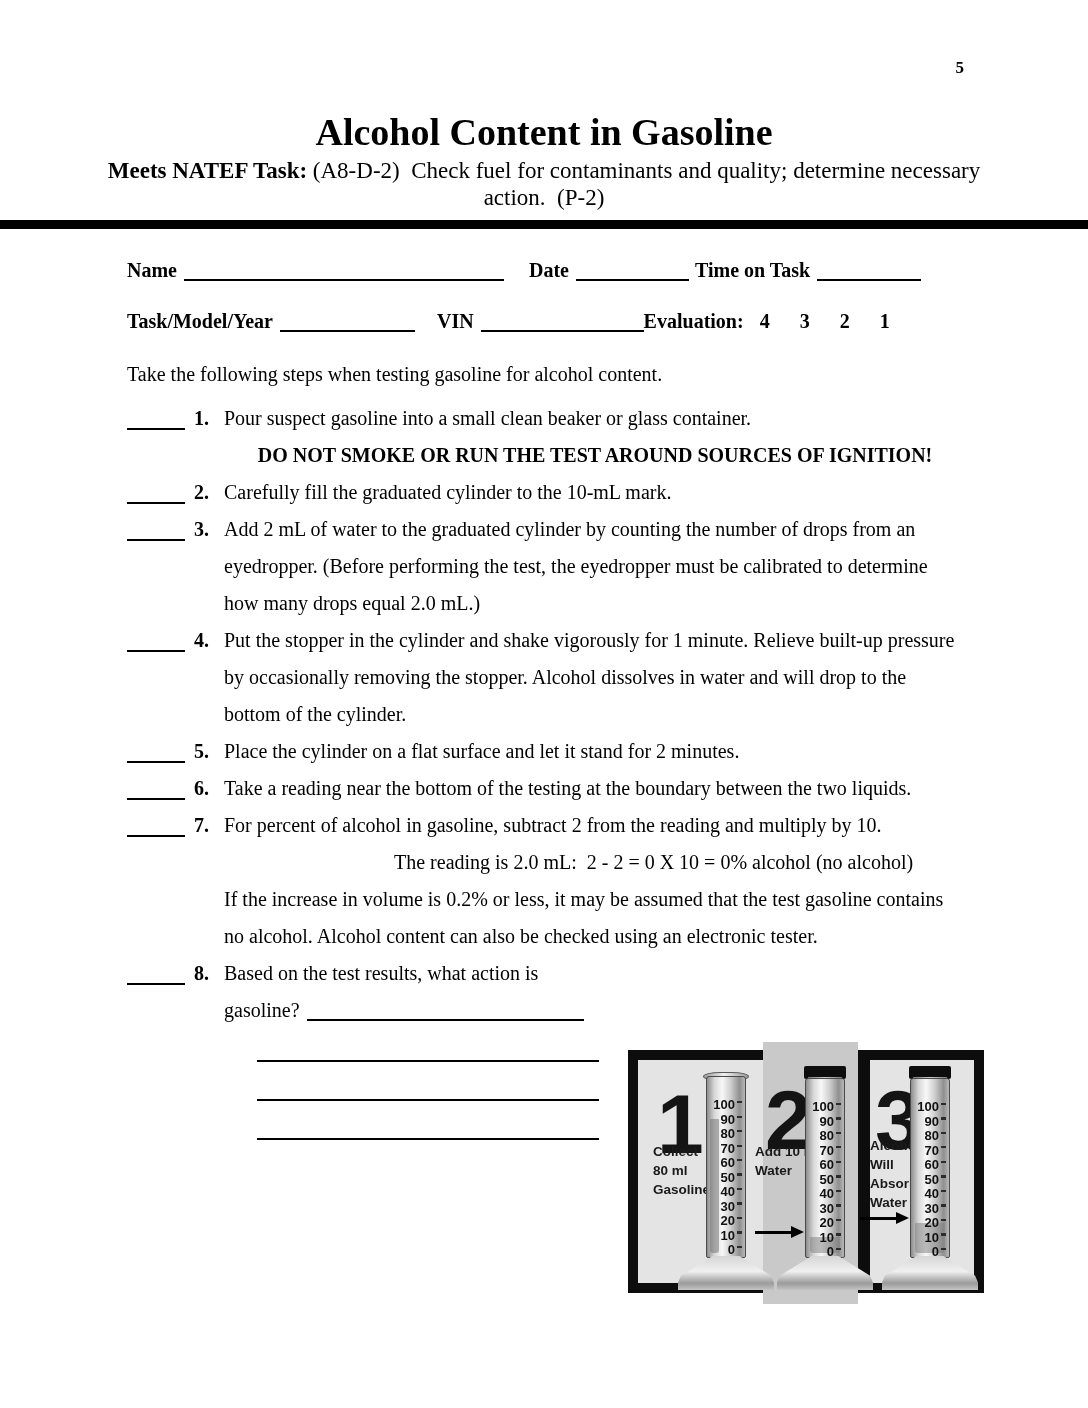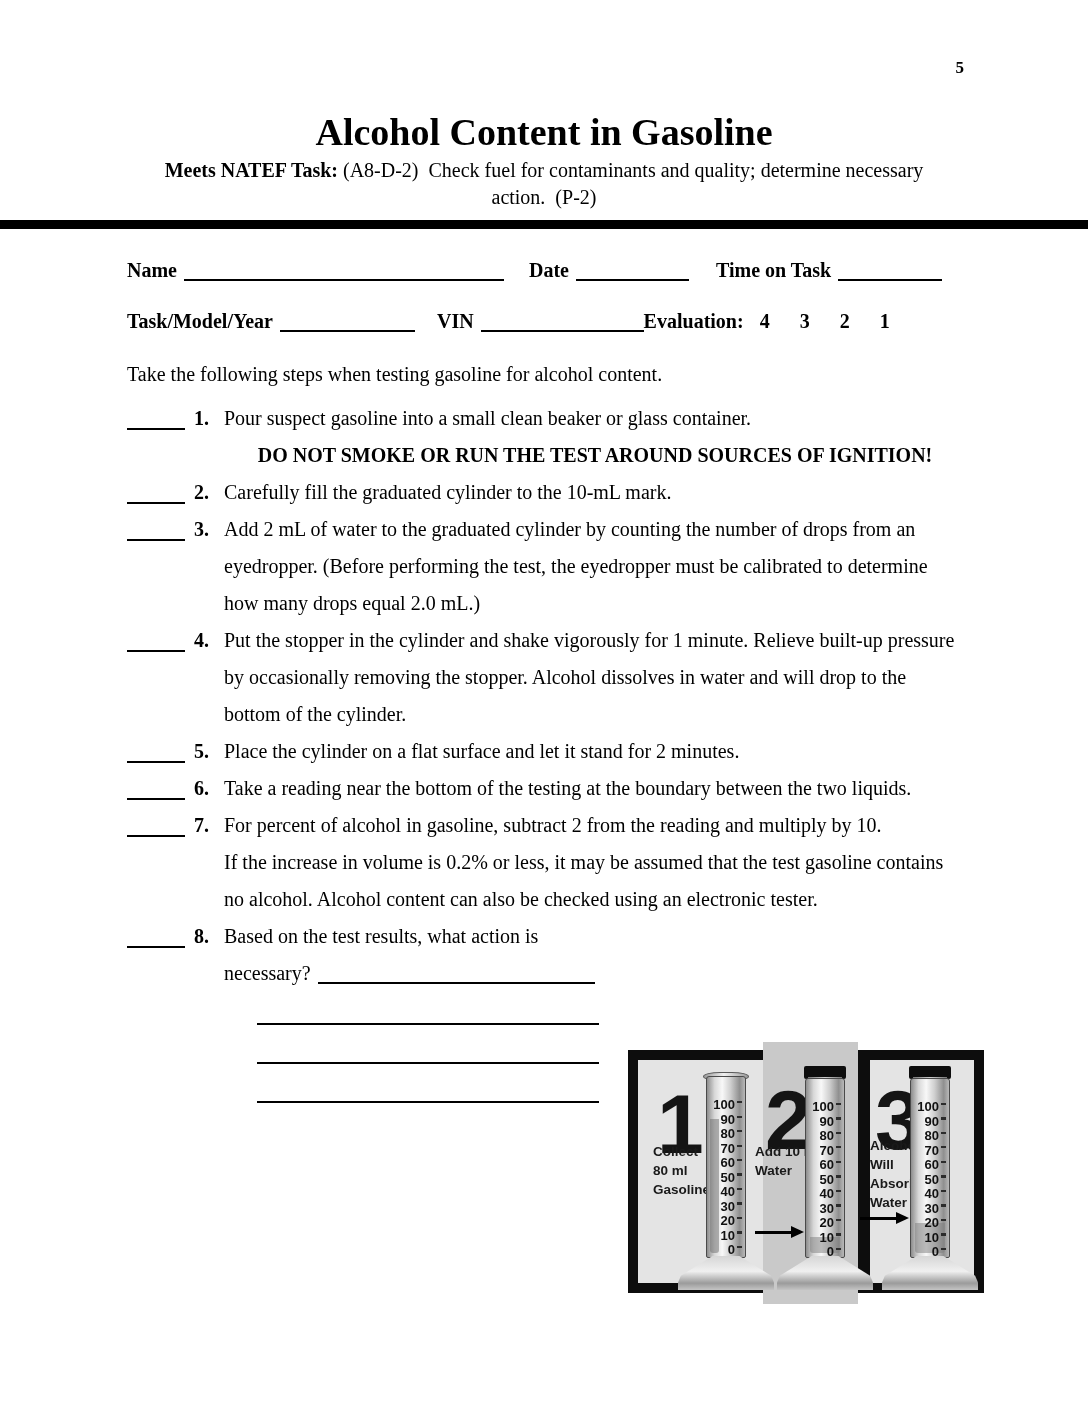--- a/index.html
+++ b/index.html
@@ -2,33 +2,33 @@
 <html><head>
 <meta charset="utf-8">
 <style>
   html,body{margin:0;padding:0;background:#ffffff;}
   body{width:1088px;height:1408px;position:relative;overflow:hidden;
        font-family:"Liberation Serif",serif;font-size:20px;color:#000;}
 
   .page-number{position:absolute;top:58px;right:124px;font-weight:bold;font-size:17px;}
 
   .title{margin:110px 0 0 0;text-align:center;font-size:38px;font-weight:bold;line-height:44px;}
-  .subtitle{text-align:center;font-size:20px;line-height:27px;margin-top:3px;}
+  .subtitle{text-align:center;font-size:23px;line-height:27px;margin-top:3px;}
   .subtitle .lbl{font-weight:bold;}
   .subtitle .rest{white-space:pre-wrap;}
   .rule{height:9px;background:#000;margin-top:9px;width:100%;}
 
   .form-area{margin:30px 122px 0 127px;}
   .form-row{white-space:nowrap;height:30px;}
   .form-row.second{margin-top:21px;}
   .flabel{font-weight:bold;}
   .fill{display:inline-block;border-bottom:2px solid #000;height:18px;vertical-align:-4px;margin-left:7px;}
   .w320{width:320px;} .w113{width:113px;} .w104{width:104px;}
   .w135{width:135px;} .w163{width:163px;} .w277{width:277px;}
-  .gap25{margin-left:25px;text-align:center;} .gap13{margin-left:27px;} .gap22{margin-left:22px;} .gap24{}
+  .gap25{margin-left:25px;text-align:center;} .gap13{margin-left:6px;} .gap22{margin-left:22px;} .gap24{}
   .eval-score{font-weight:bold;margin-left:30px;}
   .eval-score:first-child{margin-left:16px;}
 
   .intro{margin:20px 122px 0 127px;line-height:28px;}
 
   .steps{margin:12px 122px 0 127px;line-height:37px;}
   .step{display:flex;align-items:flex-start;}
   .blank{flex:0 0 58px;height:28px;border-bottom:2px solid #000;margin-right:9px;}
   .num{flex:0 0 30px;font-weight:bold;}
   .stext{flex:1 1 auto;min-width:0;}
@@ -130,30 +130,31 @@
     <span class="blank"></span>
     <span class="num">6.</span>
     <div class="stext">Take a reading near the bottom of the testing at the boundary between the two liquids.</div>
   </div>
 
   <div class="step">
     <span class="blank"></span>
     <span class="num">7.</span>
     <div class="stext">
       <div>For percent of alcohol in gasoline, subtract 2 from the reading and multiply by 10.</div>
+      <div class="example-2">The reading is 2.0 mL:  2 - 2 = 0 X 10 = 0% alcohol (no alcohol)</div>
       <div>If the increase in volume is 0.2% or less, it may be assumed that the test gasoline contains no alcohol.  Alcohol content can also be checked using an electronic tester.</div>
     </div>
   </div>
 
   <div class="step">
     <span class="blank"></span>
     <span class="num">8.</span>
     <div class="stext narrow">
       <div>Based on the test results, what action is</div>
-      <div><span>necessary?</span><span class="fill w277"></span></div>
+      <div><span>gasoline?</span><span class="fill w277"></span></div>
       <div class="answer-line first"></div>
       <div class="answer-line"></div>
       <div class="answer-line"></div>
     </div>
   </div>
 </div>
 
 <div class="diagram">
   <div class="dg-frame"></div>
   <div class="dg-band"></div>

